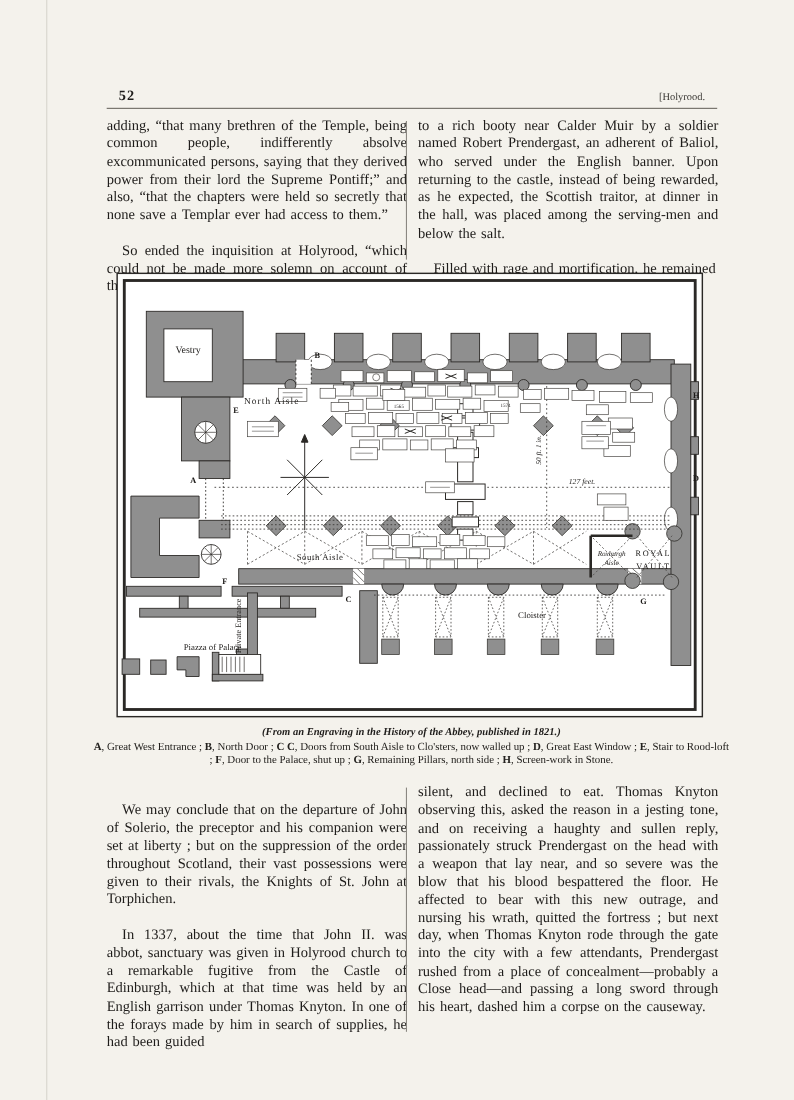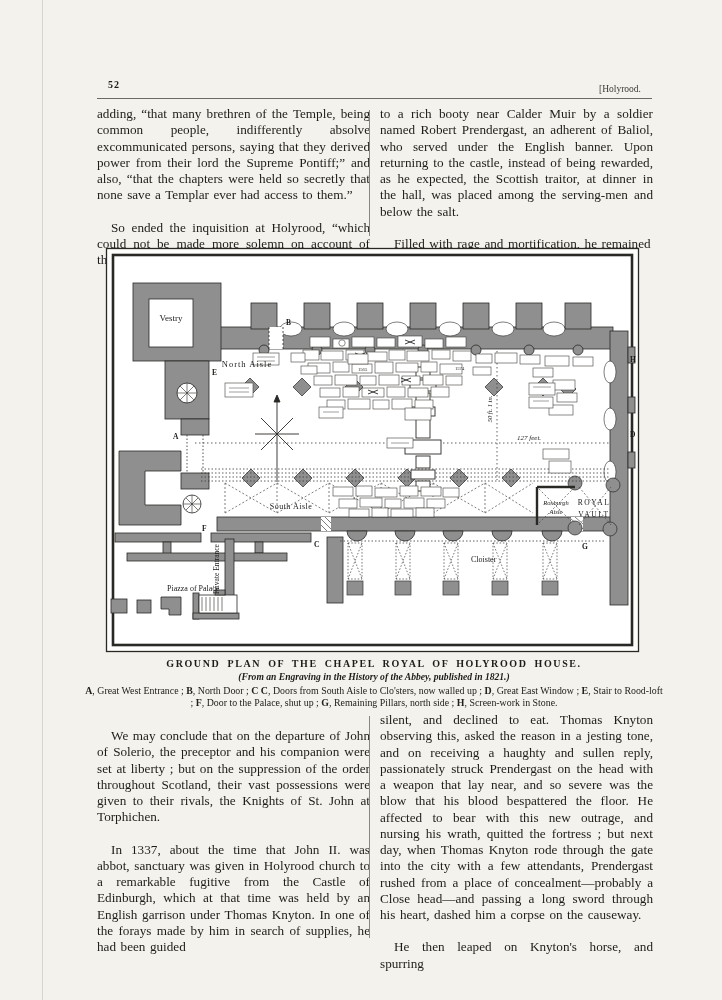--- a/index.html
+++ b/index.html
@@ -7,21 +7,21 @@
     width:722px;height:1000px;
     background:#f4f2ec;
     font-family:"Liberation Serif", serif;
     color:#1e1c1a;
     position:relative;
     overflow:hidden;
   }
   .page{position:absolute;inset:0;}
   .gutter-line{position:absolute;left:42px;top:0;width:1px;height:100%;background:#d8d5cc;}
   
-  .pgnum{position:absolute;left:108px;top:79px;font-size:10px;font-weight:bold;letter-spacing:1px;}
+  .pgnum{position:absolute;left:108px;top:79px;font-size:13px;font-weight:bold;letter-spacing:1px;}
   .runhead{position:absolute;left:97px;top:80px;width:555px;text-align:center;font-size:13.5px;letter-spacing:3px;font-weight:bold;}
   .section{position:absolute;left:588px;top:84px;width:64px;text-align:center;font-size:9.5px;color:#3a3834;}
   .head-rule{position:absolute;left:97px;top:98px;width:555px;height:1px;background:#6d6a63;}
   
   .col{position:absolute;width:273px;font-size:13.2px;line-height:16.25px;text-align:justify;word-spacing:1.2px;}
   .col p{margin:0;}
   .col p.ind{text-indent:14px;margin-top:16px;}
   .tl{left:97px;top:106px;}
   .tr{left:380px;top:106px;}
   .bl{left:97px;top:712px;}
@@ -405,29 +405,27 @@
       <text x="525" y="190">D</text>
       <text x="107" y="128">E</text>
       <text x="97" y="284">F</text>
       <text x="477" y="302">G</text>
       <text x="525" y="115">H</text>
     </g>
   </svg>
   </div>
 
   <div class="caption">
-    <div class="cap-title">GROUND PLAN OF THE CHAPEL ROYAL OF HOLYROOD HOUSE.</div>
     <div class="cap-src">(From an Engraving in the History of the Abbey, published in 1821.)</div>
     <div class="cap-key">
       <b>A</b><span>, Great West Entrance ;  </span><b>B</b><span>, North Door ;  </span><b>C C</b><span>, Doors from South Aisle to Clo'sters, now walled up ;  </span><b>D</b><span>, Great East Window ;  </span><b>E</b><span>, Stair to Rood-loft ;  </span><b>F</b><span>, Door to the Palace, shut up ;  </span><b>G</b><span>, Remaining Pillars, north side ;  </span><b>H</b><span>, Screen-work in Stone.</span>
     </div>
   </div>
 
   <div class="col bl">
     <p class="ind">We may conclude that on the departure of John of Solerio, the preceptor and his companion were set at liberty ; but on the suppression of the order throughout Scotland, their vast possessions were given to their rivals, the Knights of St. John at Torphichen.</p>
     <p class="ind">In 1337, about the time that John II. was abbot, sanctuary was given in Holyrood church to a remarkable fugitive from the Castle of Edinburgh, which at that time was held by an English garrison under Thomas Knyton.  In one of the forays made by him in search of supplies, he had been guided</p>
   </div>
   <div class="col-rule rule-bottom"></div>
   <div class="col br">
     <p>silent, and declined to eat.  Thomas Knyton observing this, asked the reason in a jesting tone, and on receiving a haughty and sullen reply, passionately struck Prendergast on the head with a weapon that lay near, and so severe was the blow that his blood bespattered the floor.  He affected to bear with this new outrage, and nursing his wrath, quitted the fortress ; but next day, when Thomas Knyton rode through the gate into the city with a few attendants, Prendergast rushed from a place of concealment—probably a Close head—and passing a long sword through his heart, dashed him a corpse on the causeway.</p>
-    <p class="ind">He then leaped on Knyton's horse, and spurring</p>
   </div>
 </div>
 
 </body></html>

